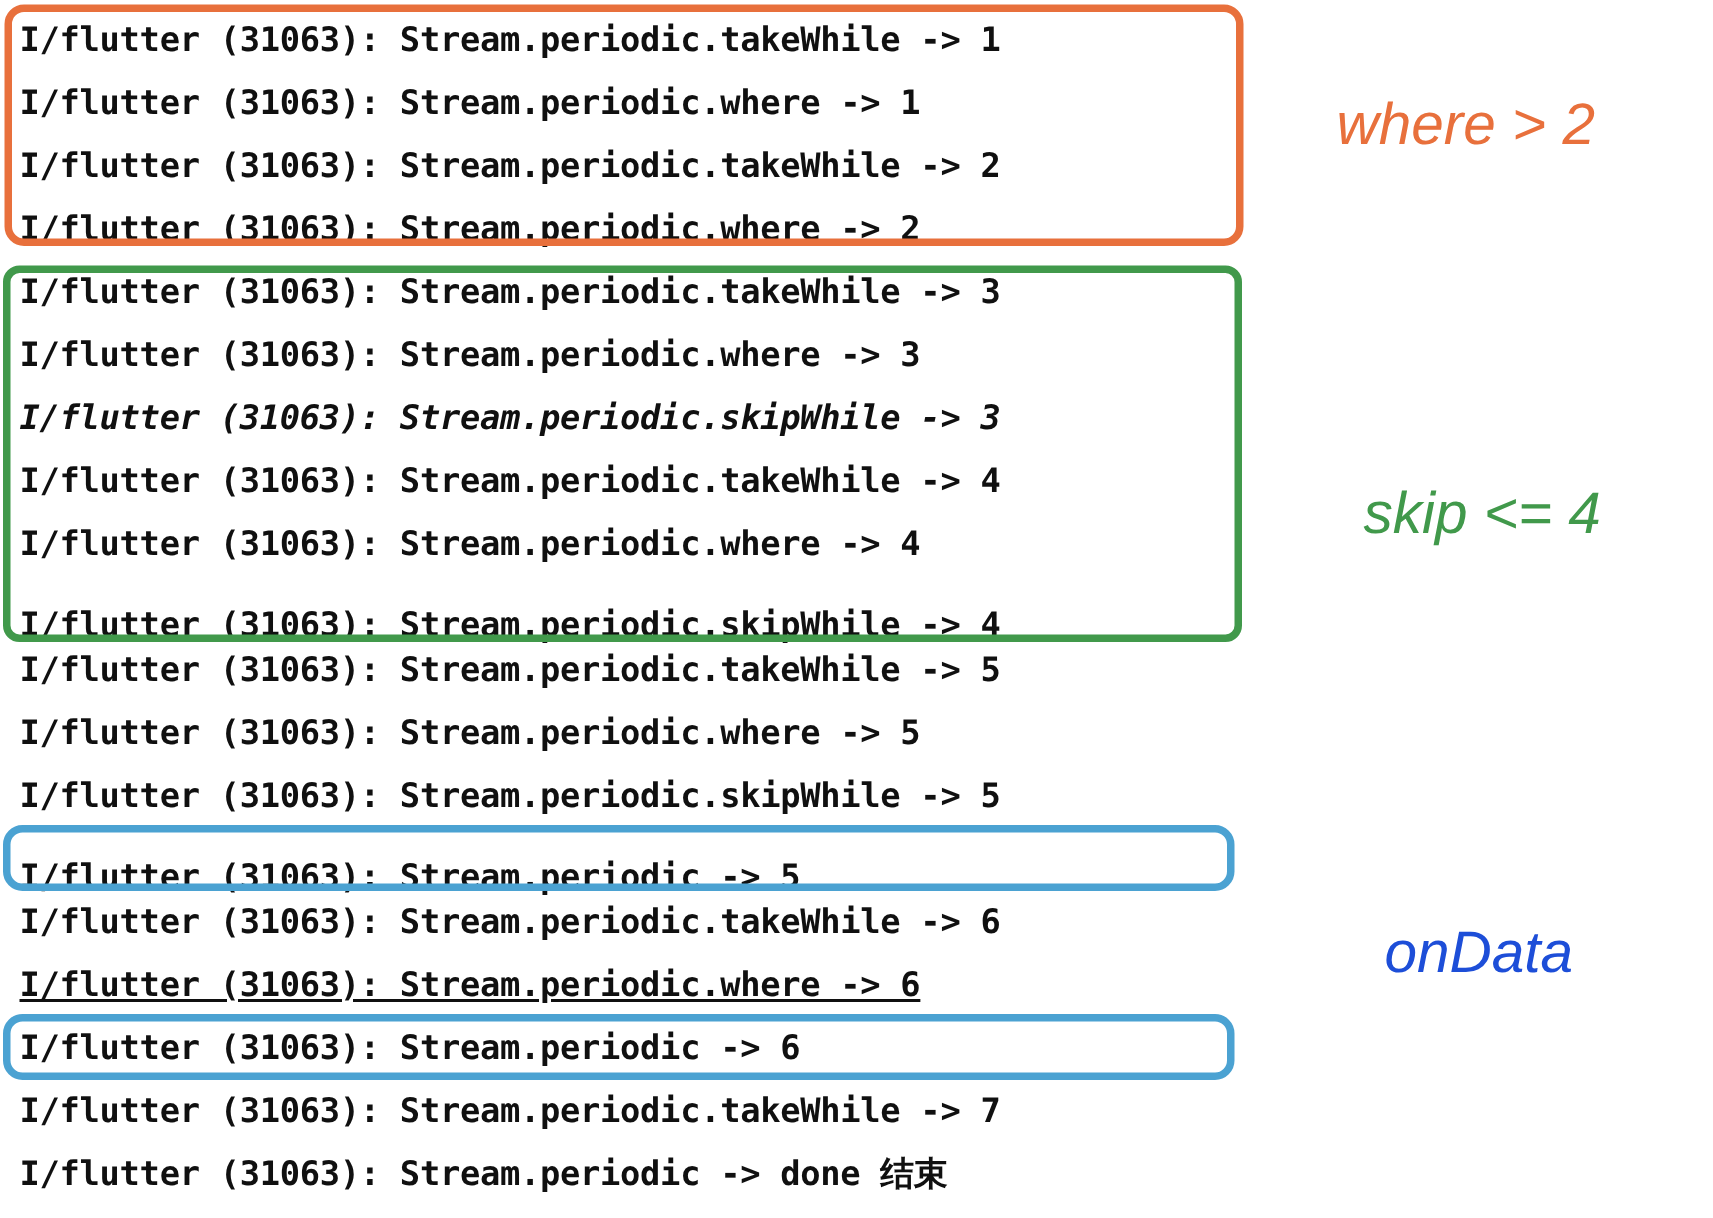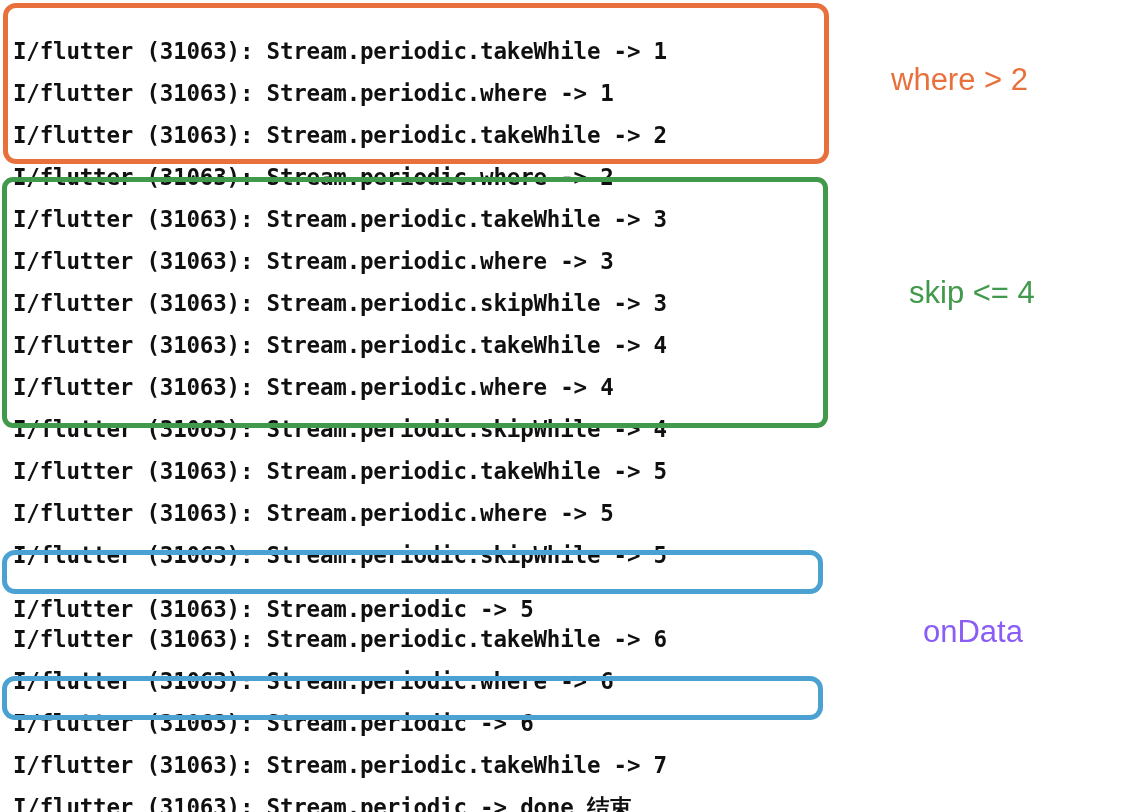--- a/index.html
+++ b/index.html
@@ -28,21 +28,20 @@
     position: absolute;
     left: 13px;
     height: 42px;
     line-height: 42px;
     white-space: pre;
     font-family: "DejaVu Sans Mono", "Liberation Mono", monospace;
     font-size: 22.5px;
     font-weight: bold;
     letter-spacing: -0.2px;
     color: #101010;
-    margin-top: 24px;
   }
 
   
   .hl-box {
     position: absolute;
     box-sizing: border-box;
     background: transparent;
     pointer-events: none;
   }
   .hl-orange {
@@ -55,60 +54,61 @@
   }
   .hl-blue {
     border: 5px solid #4BA2D2;
     border-radius: 13px;
   }
 
   
   .annotation {
     position: absolute;
     font-family: "Liberation Sans", sans-serif;
-    font-size: 31px;
+    font-size: 39px;
     font-weight: 400;
     white-space: pre;
+    font-style: italic;
   }
   .ann-orange { color: #E8703C; }
-  .ann-green  { color: #41994B; }
+  .ann-green  { color: #41994B; margin-top: 46px; }
   .ann-blue   { color: #4BA2D2; }
 </style>
 </head>
 <body>
 
 <div id="log-console">
 
   <div id="log-lines">
       <div class="log-line" style="top: 6px;">I/flutter (31063): Stream.periodic.takeWhile -&gt; 1</div>
       <div class="log-line" style="top: 48px; text-align: right;">I/flutter (31063): Stream.periodic.where -&gt; 1</div>
       <div class="log-line" style="top: 90px;">I/flutter (31063): Stream.periodic.takeWhile -&gt; 2</div>
       <div class="log-line" style="top: 132px;">I/flutter (31063): Stream.periodic.where -&gt; 2</div>
       <div class="log-line" style="top: 174px;">I/flutter (31063): Stream.periodic.takeWhile -&gt; 3</div>
       <div class="log-line" style="top: 216px;">I/flutter (31063): Stream.periodic.where -&gt; 3</div>
-      <div class="log-line" style="top: 258px;">I/flutter (31063): Stream.periodic.skipWhile -&gt; 3</div>
+      <div class="log-line" style="top: 258px; font-style: italic;">I/flutter (31063): Stream.periodic.skipWhile -&gt; 3</div>
       <div class="log-line" style="top: 300px;">I/flutter (31063): Stream.periodic.takeWhile -&gt; 4</div>
       <div class="log-line" style="top: 342px;">I/flutter (31063): Stream.periodic.where -&gt; 4</div>
-      <div class="log-line" style="top: 384px;">I/flutter (31063): Stream.periodic.skipWhile -&gt; 4</div>
+      <div class="log-line" style="top: 396px;">I/flutter (31063): Stream.periodic.skipWhile -&gt; 4</div>
       <div class="log-line" style="top: 426px; text-align: center;">I/flutter (31063): Stream.periodic.takeWhile -&gt; 5</div>
       <div class="log-line" style="top: 468px;">I/flutter (31063): Stream.periodic.where -&gt; 5</div>
       <div class="log-line" style="top: 510px;">I/flutter (31063): Stream.periodic.skipWhile -&gt; 5</div>
       <div class="log-line" style="top: 564px;">I/flutter (31063): Stream.periodic -&gt; 5</div>
       <div class="log-line" style="top: 594px;">I/flutter (31063): Stream.periodic.takeWhile -&gt; 6</div>
-      <div class="log-line" style="top: 636px;">I/flutter (31063): Stream.periodic.where -&gt; 6</div>
+      <div class="log-line" style="top: 636px; text-decoration: underline;">I/flutter (31063): Stream.periodic.where -&gt; 6</div>
       <div class="log-line" style="top: 678px;">I/flutter (31063): Stream.periodic -&gt; 6</div>
       <div class="log-line" style="top: 720px;">I/flutter (31063): Stream.periodic.takeWhile -&gt; 7</div>
       <div class="log-line" style="top: 762px;">I/flutter (31063): Stream.periodic -&gt; done 结束</div>
     </div>
 
   <div id="highlight-layer">
       <div class="hl-box hl-orange" style="left: 3px; top: 3px; width: 826px; height: 161px; border-color: rgb(232, 112, 60);"></div>
       <div class="hl-box hl-green" style="left: 2px; top: 177px; width: 826px; height: 251px; border-color: rgb(65, 153, 75);"></div>
       <div class="hl-box hl-blue" style="left: 2px; top: 550px; width: 821px; height: 44px; border-color: rgb(75, 162, 210);"></div>
       <div class="hl-box hl-blue" style="left: 2px; top: 676px; width: 821px; height: 44px; border-color: rgb(75, 162, 210);"></div>
     </div>
 </div>
 
 <div id="annotation-layer">
     <div class="annotation ann-orange" style="left: 891px; top: 62px; color: rgb(232, 112, 60);">where &gt; 2</div>
     <div class="annotation ann-green" style="left: 909px; top: 275px; color: rgb(65, 153, 75);">skip &lt;= 4</div>
-    <div class="annotation ann-blue" style="left: 923px; top: 614px; color: #8b5cf6;">onData</div>
+    <div class="annotation ann-blue" style="left: 923px; top: 614px; color: #1d4ed8;">onData</div>
   </div>
 
 </body></html>

